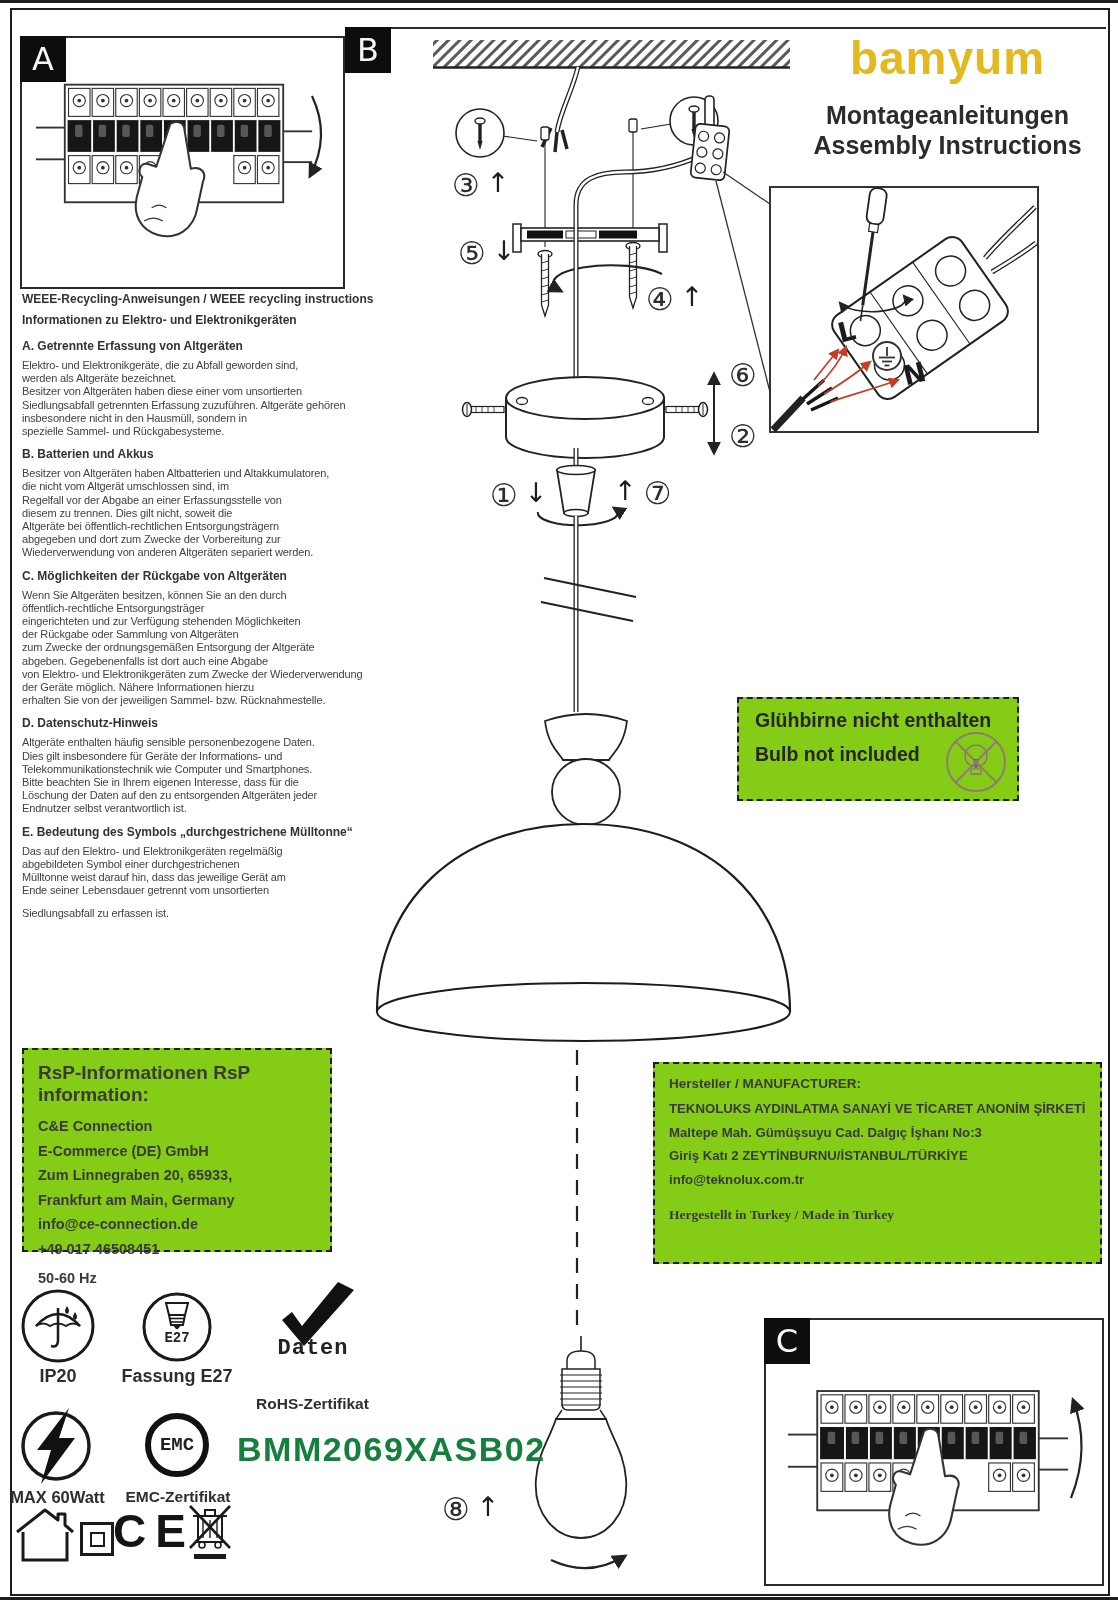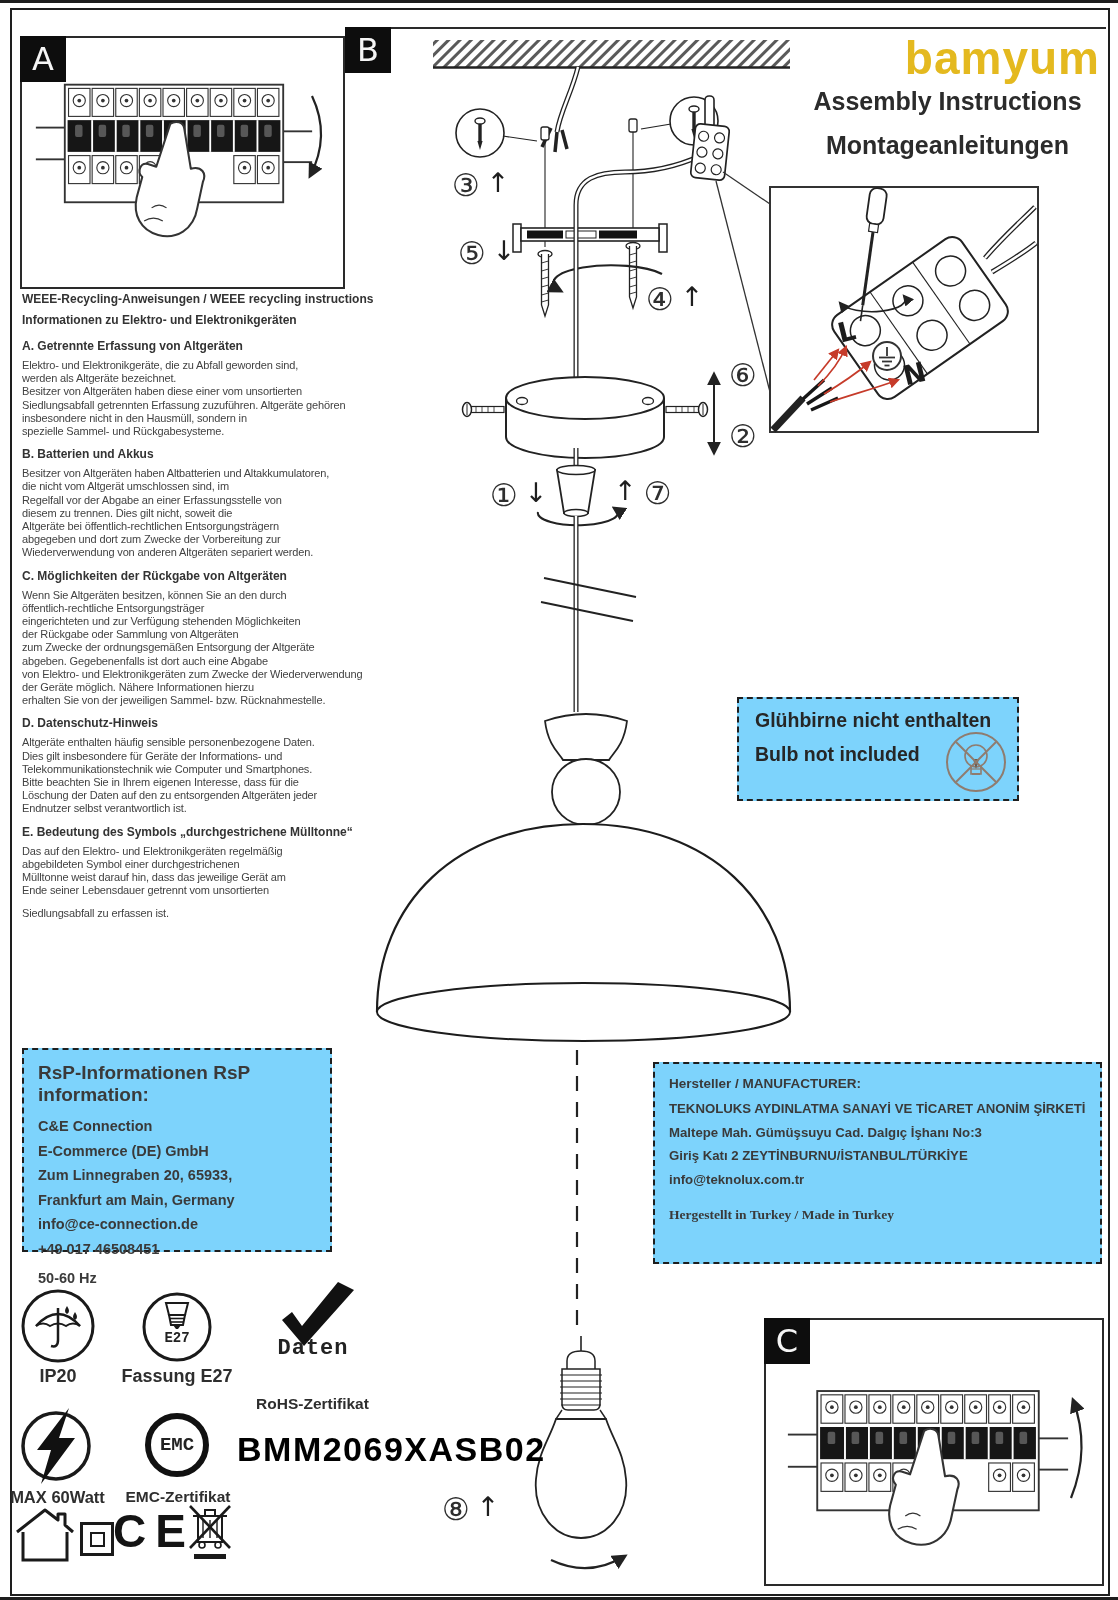--- a/index.html
+++ b/index.html
@@ -13,49 +13,49 @@
   .bline{position:absolute;left:345px;top:27px;width:761px;height:2px;background:#2a2a2a;}
 
   
   .secbox{position:absolute;border:2px solid #2a2a2a;background:#fff;}
   .seclabel{position:absolute;width:46px;height:46px;background:#0d0d0d;color:#f5f5f5;
             font-size:32px;font-weight:400;display:flex;align-items:center;justify-content:center;
             font-family:"DejaVu Sans",sans-serif;}
 
   
   .brandwrap{position:absolute;left:795px;top:30px;width:305px;text-align:center;}
-  .brand{font-size:46px;font-weight:700;color:#E4B91F;letter-spacing:1px;line-height:56px;text-align:right;}
+  .brand{font-size:46px;font-weight:700;color:#E4B91F;letter-spacing:1px;line-height:56px;}
   .title{font-size:25px;font-weight:700;color:#2b2b2b;line-height:30px;}
 
   
   .weee{position:absolute;left:22px;top:292px;width:430px;}
   .weee h3{font-size:12px;font-weight:700;color:#333;margin:0 0 0 0;padding:0;}
   .weee p{font-size:11px;color:#424242;margin:0;line-height:13.2px;white-space:pre-line;letter-spacing:-0.15px;}
   .mt7{margin-top:7px!important;} .mt12{margin-top:12px!important;} .mt6{margin-top:6px!important;}
   .mt9{margin-top:9px!important;}
 
   
-  .dashbox{position:absolute;border:2.5px dashed #1e1e1e;background:#7dd3fc;}
+  .dashbox{position:absolute;border:2.5px dashed #1e1e1e;background:#84cc16;}
   .notice-line{font-size:19.5px;font-weight:700;color:#262626;}
   .rsp-head{font-size:19px;font-weight:700;color:#3a3a3a;margin:0 0 8px 0;}
   .rsp-line{font-size:14.5px;font-weight:700;color:#3a3a3a;line-height:24.5px;}
   .man-head{font-size:13.5px;font-weight:700;color:#3a3a3a;margin:0 0 6px 0;}
   .man-line{font-size:13.2px;font-weight:700;color:#3a3a3a;line-height:23.5px;}
   .man-foot{font-size:13.5px;font-weight:700;color:#3a3a3a;margin-top:16px;font-family:Liberation Serif, serif;}
 
   
   .step{position:absolute;display:flex;align-items:flex-start;font-family:"DejaVu Sans",sans-serif;color:#2e2e2e;}
   .step .num{font-size:31px;line-height:31px;}
   .step .arr{font-size:27px;line-height:27px;margin:0 0 0 7px;position:relative;top:-1px;color:#1e1e1e;}
   .step .arr.lead{margin:0 7px 0 0;}
 
   
   .iconlabel{position:absolute;font-weight:700;color:#2e2e2e;text-align:center;}
   .badge{position:absolute;font-weight:700;color:#222;text-align:center;font-family:Liberation Mono, monospace;}
-  .code{position:absolute;left:237px;top:1430px;font-size:34px;font-weight:700;color:#000000;letter-spacing:1.5px;}
+  .code{position:absolute;left:237px;top:1430px;font-size:34px;font-weight:700;color:#15803d;letter-spacing:1.5px;}
   .ce{position:absolute;left:113px;top:1504px;font-size:46px;font-weight:700;color:#141414;letter-spacing:9px;}
   .dsq-outer{position:absolute;left:80px;top:1522px;width:28px;height:28px;border:3px solid #1a1a1a;}
   .dsq-inner{position:absolute;left:7px;top:7px;width:11px;height:11px;border:2.5px solid #1a1a1a;}
 
   
   .tletter{position:absolute;font-family:"DejaVu Sans",sans-serif;font-weight:700;color:#1c1c1c;}
   svg{display:block;}
   .co{stroke:#222;stroke-width:5;fill:none;}
   .ci{stroke:#fff;stroke-width:2.4;fill:none;}
 </style>
@@ -359,22 +359,22 @@
   </div>
   <div class="seclabel" style="left:20px;top:36px;">
       <span>A</span>
     </div>
   <div class="seclabel" style="left:345px;top:27px;">
       <span>B</span>
     </div>
 
   <div class="brandwrap">
     <div class="brand">bamyum</div>
+    <div class="title" style="margin-top:14px;">Montageanleitungen</div>
     <div class="title">Assembly Instructions</div>
-    <div class="title" style="margin-top:14px;">Montageanleitungen</div>
   </div>
 
   <div class="weee">
     <h3>WEEE-Recycling-Anweisungen / WEEE recycling instructions</h3>
     <h3 class="mt7">Informationen zu Elektro- und Elektronikgeräten</h3>
     <h3 class="mt12">A. Getrennte Erfassung von Altgeräten</h3>
     <p class="mt6">Elektro- und Elektronikgeräte, die zu Abfall geworden sind,
  werden als Altgeräte bezeichnet.
 Besitzer von Altgeräten haben diese einer vom unsortierten
 Siedlungsabfall getrennten Erfassung zuzuführen. Altgeräte gehören

